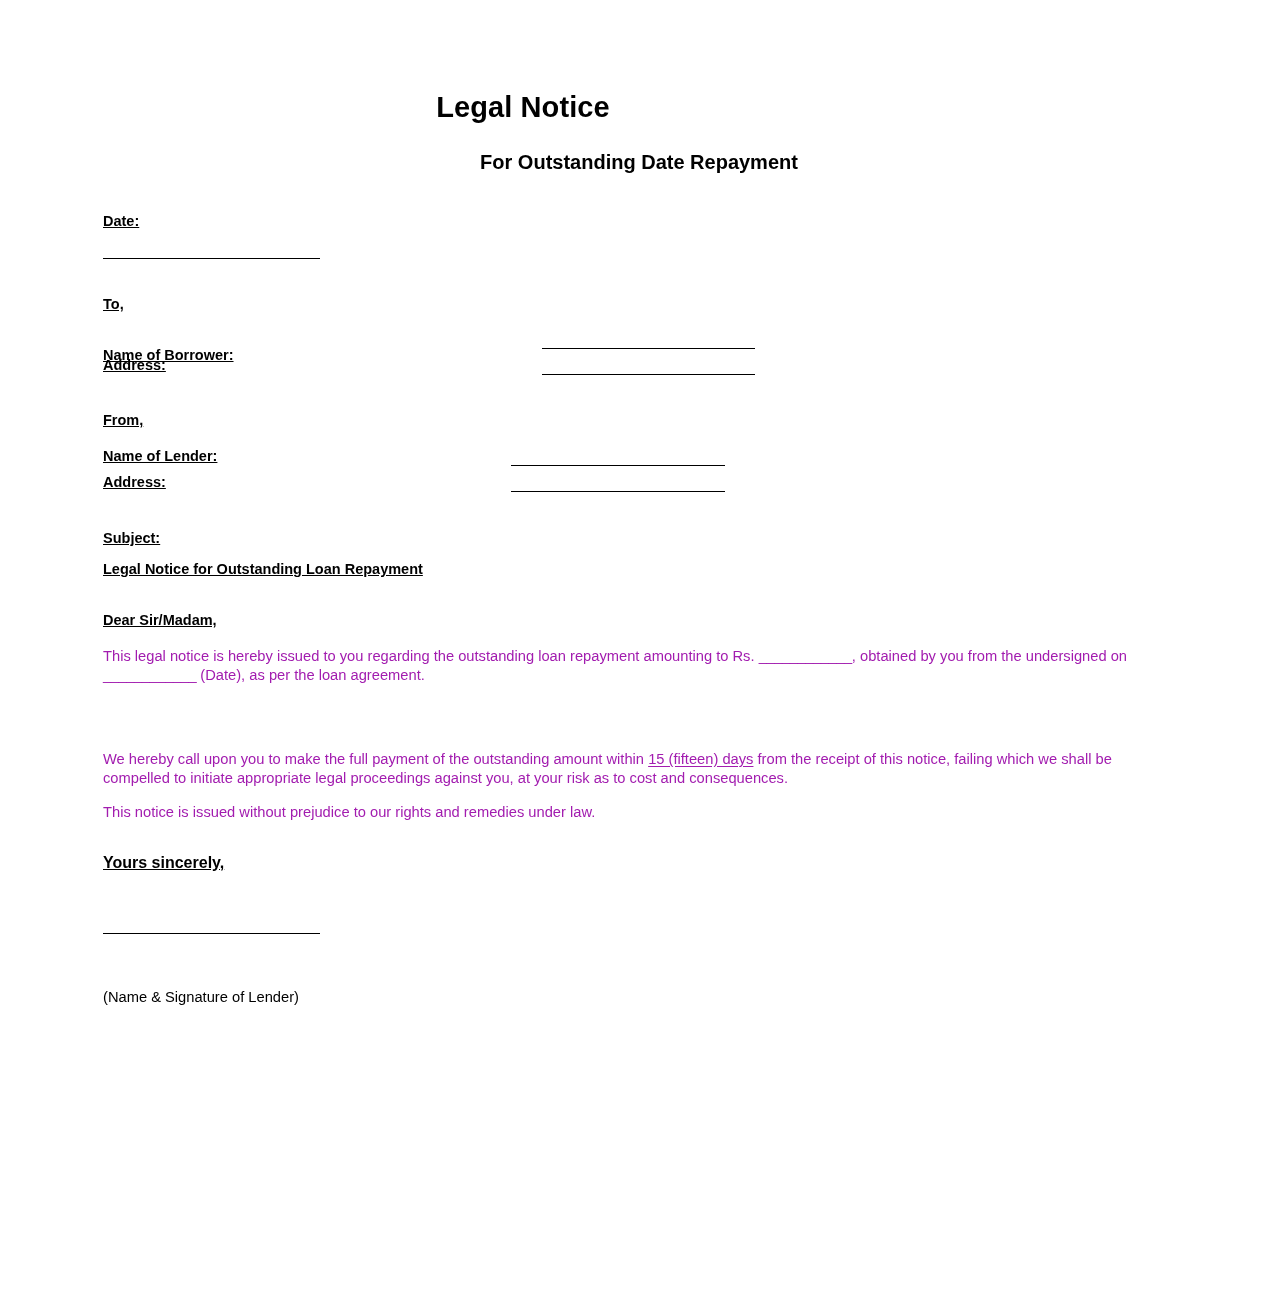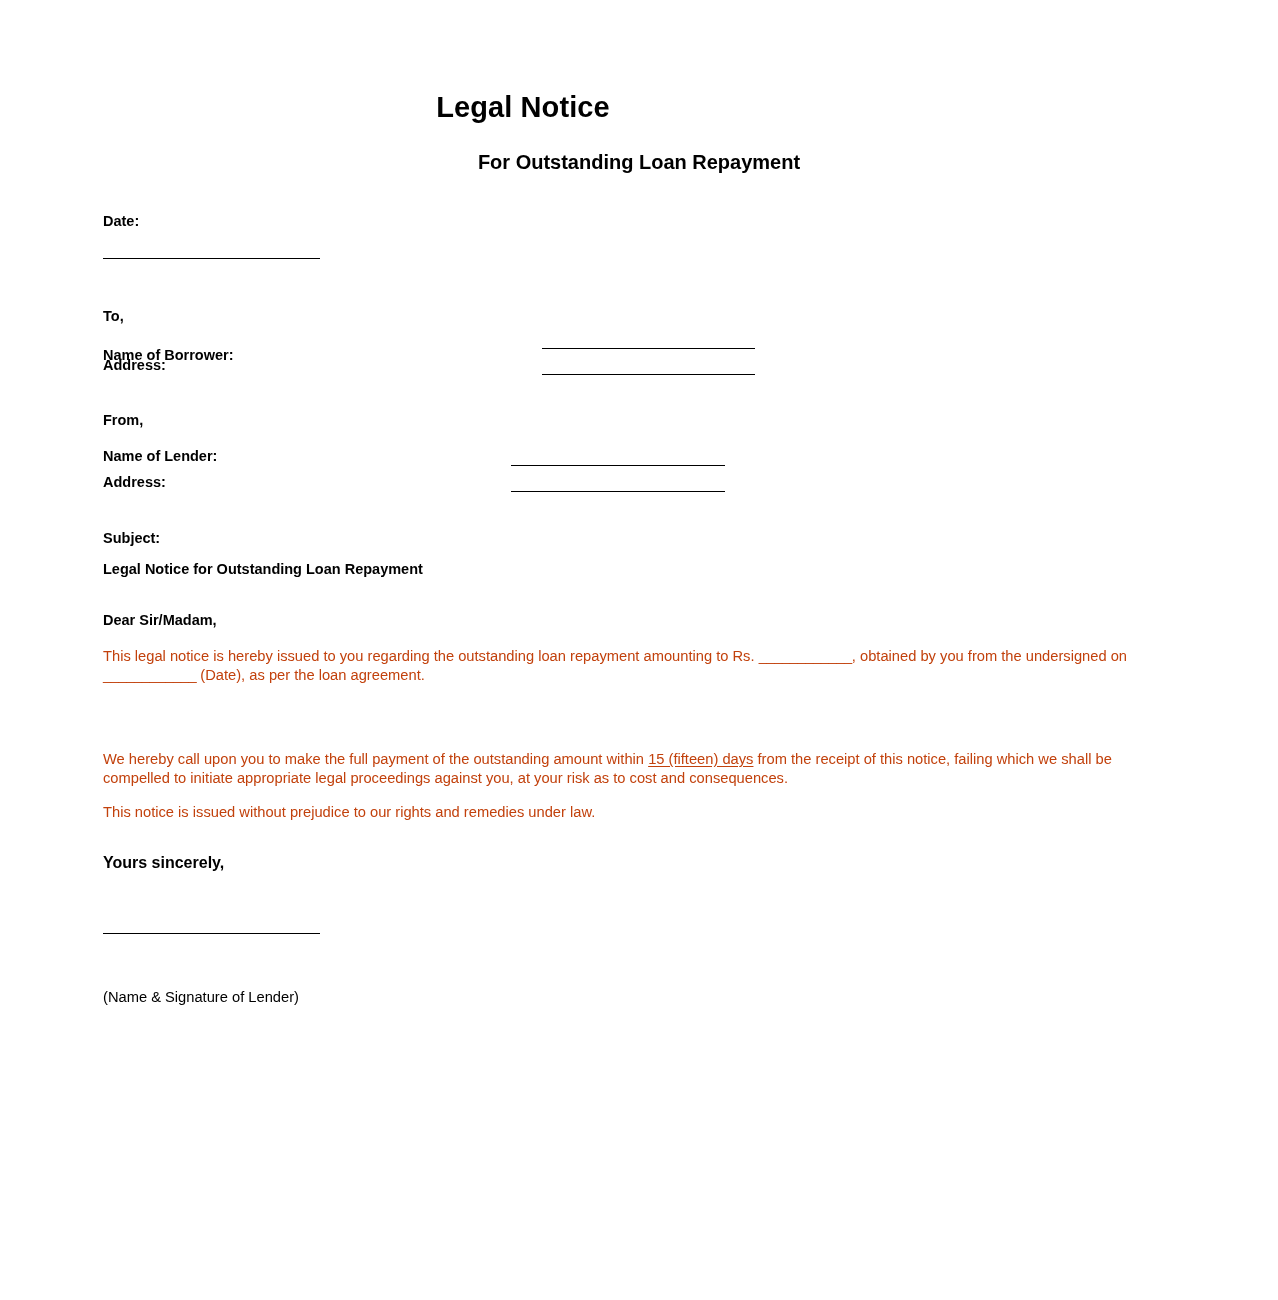--- a/index.html
+++ b/index.html
@@ -45,39 +45,40 @@
     line-height: 24px;
   }
 
   
   .label-bold {
     position: absolute;
     font-size: 14.5px;
     font-weight: bold;
     line-height: 18px;
     white-space: nowrap;
+    text-decoration: underline;
   }
 
   
   .rule {
     position: absolute;
     height: 0;
     border-top: 1.6px solid #000000;
   }
 
   
   .para {
     position: absolute;
     left: 103px;
     width: 1047px;
     font-size: 14.7px;
     line-height: 18.5px;
     font-weight: normal;
     text-align: left;
-    color: #c2410c;
+    color: #a21caf;
   }
   .para .blank {
     text-decoration: none;
     letter-spacing: -0.4px;
   }
   .underline {
     text-decoration: underline;
     text-underline-offset: 2px;
   }
 
@@ -90,26 +91,26 @@
     white-space: nowrap;
   }
 </style>
 </head>
 <body>
 
 <div class="page">
 
   <div class="doc-title">Legal Notice</div>
 
-  <div class="doc-subtitle">For Outstanding Loan Repayment</div>
+  <div class="doc-subtitle">For Outstanding Date Repayment</div>
 
   <div class="label-bold" style="left:103px; top:212px;">Date:</div>
   <div class="rule" style="left:103px; top:258px; width:217px;"></div>
 
-  <div class="label-bold" style="left:103px; top:307px;text-align:center;">To,</div>
+  <div class="label-bold" style="left:103px; top:295px;text-align:center;">To,</div>
 
   <div class="label-bold" style="left:103px; top:346px;text-align:center;">Name of Borrower:</div>
   <div class="rule" style="left:542px; top:348px; width:213px;"></div>
 
   <div class="label-bold" style="left:103px; top:356px;">Address:</div>
   <div class="rule" style="left:542px; top:374px; width:213px;"></div>
 
   <div class="label-bold" style="left:103px; top:411px;">From,</div>
 
   <div class="label-bold" style="left:103px; top:447px;">Name of Lender:</div>

